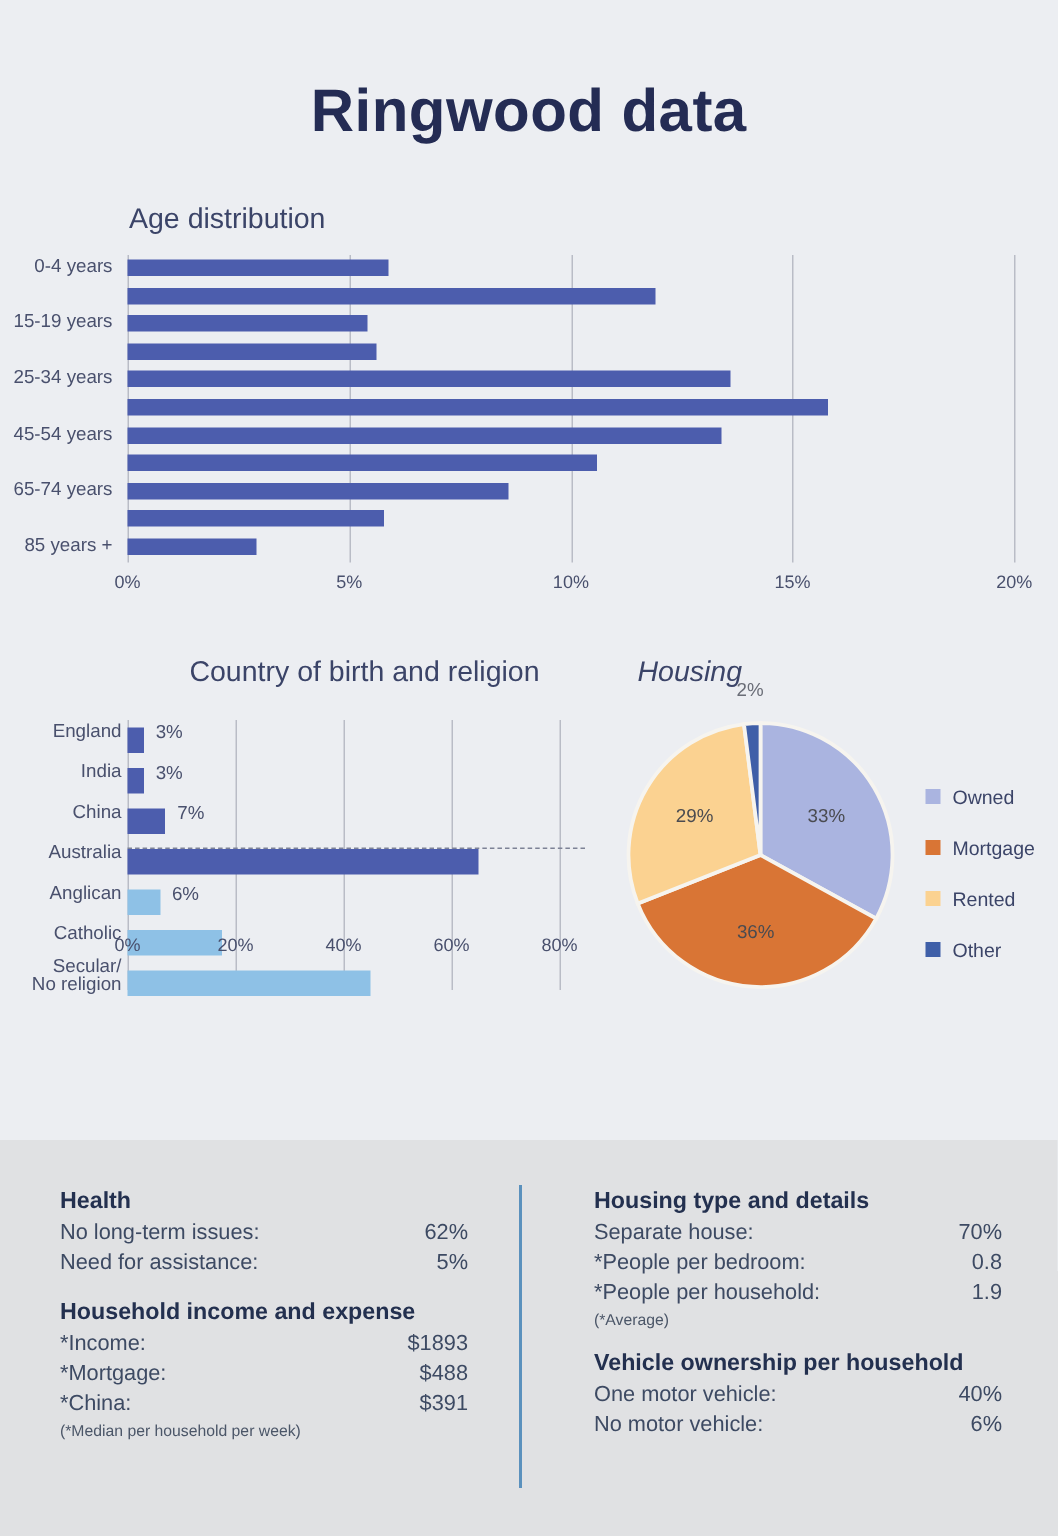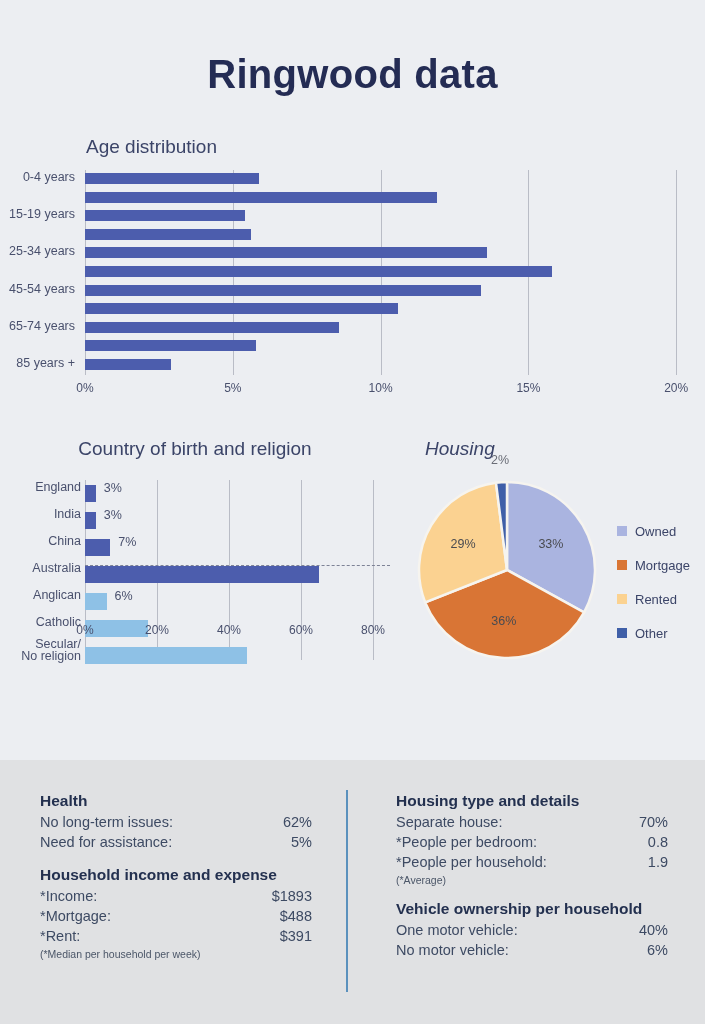--- a/index.html
+++ b/index.html
@@ -107,20 +107,21 @@
     position: absolute;
     left: 0; top: 438px;
     width: 400px;
     height: 270px;
   }
   #cbr-chart-title {
     position: absolute;
     left: 0; top: 0;
     width: 390px;
     text-align: center;
+    padding-left: 48px;
   }
   #cbr-plot {
     position: absolute;
     left: 85px; top: 42px;
     width: 292px;
     height: 135px;
   }
   .cbr-row {
     position: relative;
     height: 27px;
@@ -428,21 +429,21 @@
         <div class="stats-heading">Household income and expense</div>
         <div class="stats-row">
           <span class="k">*Income:</span>
           <span class="v">$1893</span>
         </div>
         <div class="stats-row">
           <span class="k">*Mortgage:</span>
           <span class="v">$488</span>
         </div>
         <div class="stats-row">
-          <span class="k">*Rent:</span>
+          <span class="k">*China:</span>
           <span class="v">$391</span>
         </div>
         <div class="stats-note">(*Median per household per week)</div>
       </div>
     </div>
   <div id="stats-right" class="stats-col">
       <div class="stats-group">
         <div class="stats-heading">Housing type and details</div>
         <div class="stats-row">
           <span class="k">Separate house:</span>

